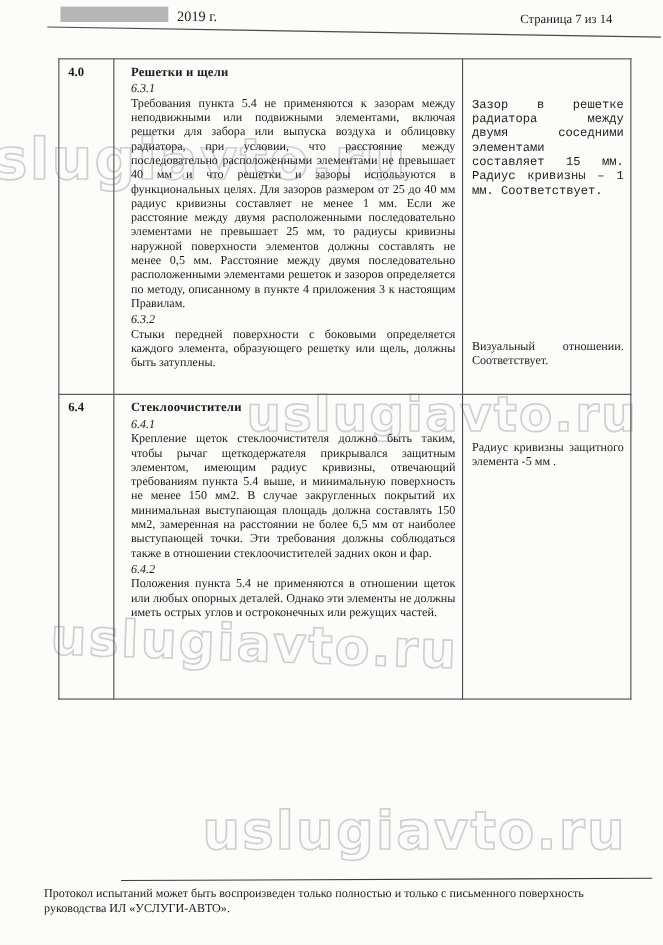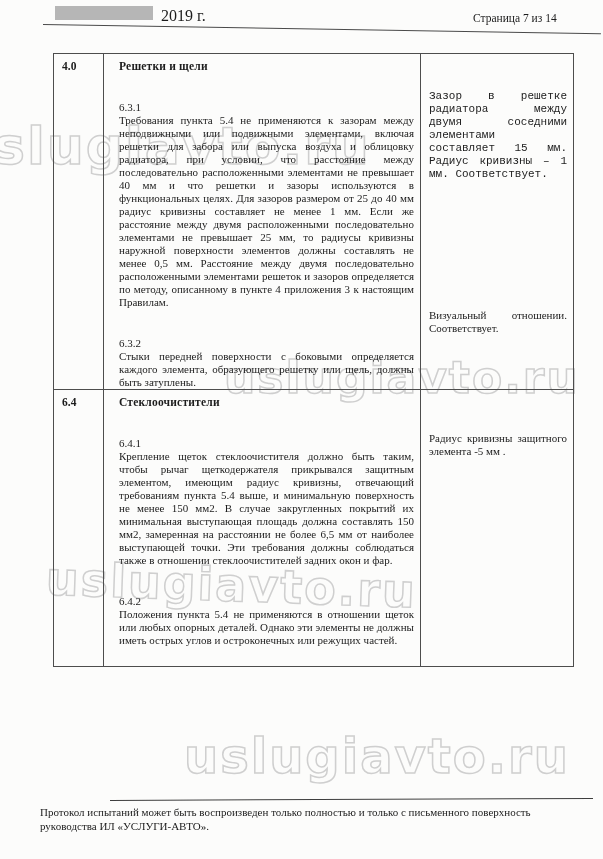--- a/index.html
+++ b/index.html
@@ -18,21 +18,21 @@
   
   .redaction-box {
     position: absolute;
     left: 55px; top: 6px;
     width: 98px; height: 14px;
     background: #b6b6b6;
   }
   .year-label {
     position: absolute;
     left: 161px; top: 7px;
-    font-size: 16px;
+    font-size: 13px;
     text-align: right;
   }
   .page-number {
     position: absolute;
     left: 473px; top: 12px;
     font-size: 11.5px;
   }
   .header-rule {
     position: absolute;
     left: 43px; top: 24px;
@@ -84,21 +84,21 @@
   td.cell-res { position: relative; }
 
   .row-63 { height: 305px; }
   .row-64 { height: 277px; }
 
   .clause-title {
     font-weight: bold;
     font-size: 11.5px;
     letter-spacing: 0.2px;
   }
-  .sec-num { margin-top: 28px; }
+  .sec-num { margin-top: 2px; font-style: italic; }
   .sec-text { text-align: justify; }
 
   .res-block {
     position: absolute;
     left: 8px; right: 6px;
     text-align: justify;
   }
   .res-63-a { top: 36px; font-family: Liberation Mono, monospace; }
   .res-63-b { top: 255px; }
   .res-64-a { top: 42px; }

